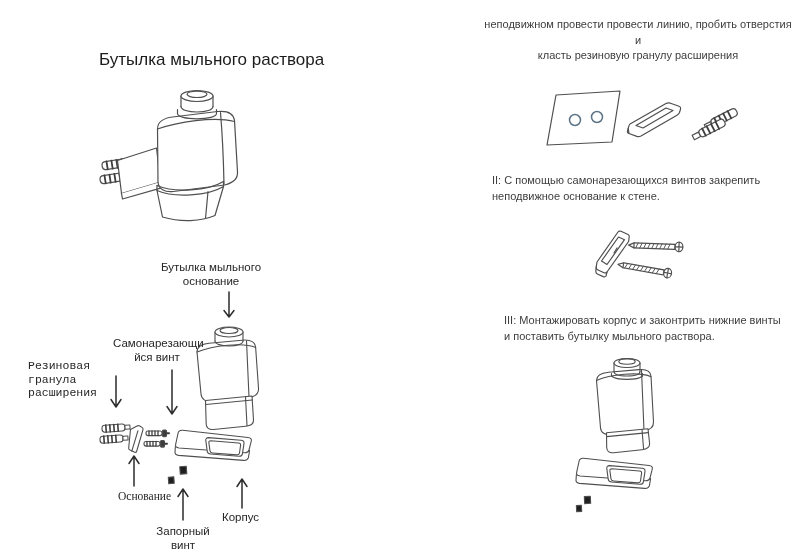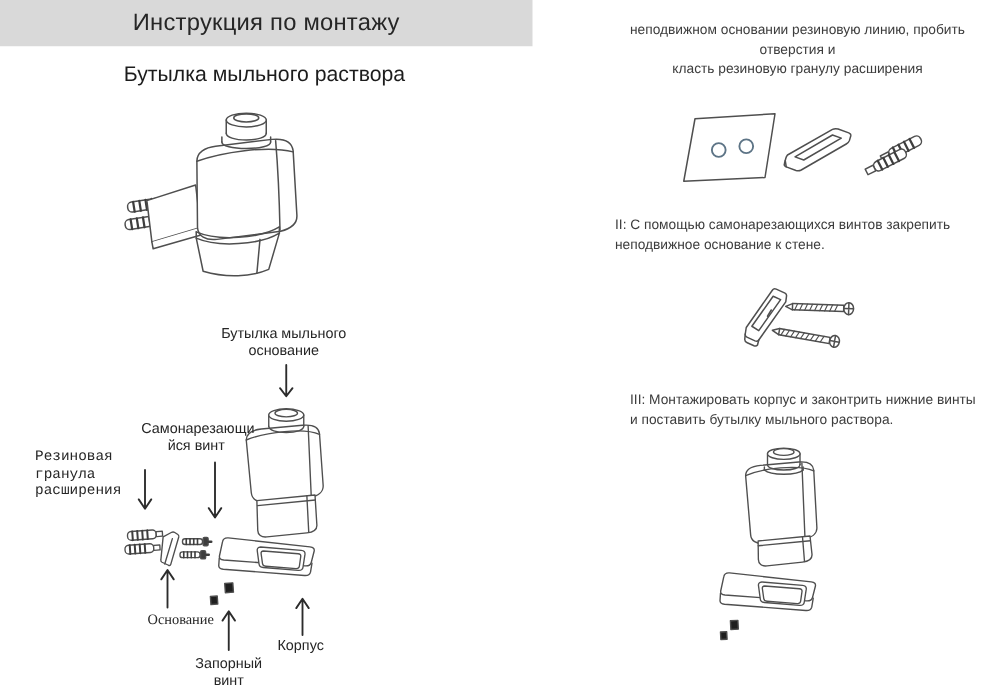--- a/index.html
+++ b/index.html
@@ -9,39 +9,36 @@
   }
   .header-bar {
     position:absolute; left:0; top:0; width:426px; height:37px;
     background:#d9d9d9; display:flex; align-items:center; justify-content:center;
   }
   .header-title { font-size:19px; color:#262626; letter-spacing:.2px; }
   .subtitle { position:absolute; left:99px; top:50px; font-size:17px; color:#1c1c1c; }
   svg.draw { position:absolute; overflow:visible; }
   .lbl { position:absolute; font-size:11.5px; line-height:13.5px; color:#262626; }
   .lbl.center { text-align:center; }
-  .lbl-bottle { left:170px; top:261px; width:114px; }
+  .lbl-bottle { left:154px; top:261px; width:114px; }
   .lbl-screw  { left:113px; top:337px; width:88px; }
   .lbl-anchor { left:28px;  top:359px; width:112px;font-family:Liberation Mono, monospace; }
   .lbl-base   { left:118px; top:490px;font-family:Liberation Serif, serif; }
   .lbl-lock   { left:147px; top:525px; width:72px; }
   .lbl-body   { left:222px; top:511px; }
   .step-text { position:absolute; font-size:11px; line-height:15.5px; color:#3d3d3d; }
   .step-1 { left:480px; top:17px;  width:316px; text-align:center; }
   .step-2 { left:492px; top:173px; width:302px; }
   .step-3 { left:504px; top:313px; width:302px; }
 </style>
 </head>
 <body>
 
 <div class="page">
 
-  <div class="header-bar">
-    <span class="header-title">Инструкция по монтажу</span>
-  </div>
   <div class="subtitle">Бутылка мыльного раствора</div>
 
   <svg class="draw" style="left:62px; top:80px;" width="240" height="165" viewBox="0 0 240 165">
     <g fill="none" stroke="#4f4f4f" stroke-width="1.2" stroke-linejoin="round" stroke-linecap="round">
       <g transform="rotate(-9 54 84)">
         <rect x="40" y="80" width="26" height="8" rx="3.5" fill="#fff"></rect>
         <path d="M45,80 V88 M50,80 V88 M55,80 V88 M60,80 V88" stroke="#3e3e3e" stroke-width="1.8"></path>
         <rect x="66" y="81.5" width="6" height="5" fill="#fff"></rect>
       </g>
       <g transform="rotate(-9 52 98)">
@@ -158,21 +155,21 @@
     <div>расширения</div>
   </div>
   <div class="lbl lbl-base">Основание</div>
   <div class="lbl center lbl-lock">
     <div>Запорный</div>
     <div>винт</div>
   </div>
   <div class="lbl lbl-body">Корпус</div>
 
   <div class="step-text step-1">
-    <div>неподвижном основании резиновую линию, пробить отверстия и</div>
+    <div>неподвижном провести провести линию, пробить отверстия и</div>
     <div>класть резиновую гранулу расширения</div>
   </div>
   <svg class="draw" style="left:540px; top:78px;" width="250" height="92" viewBox="0 0 250 92">
     <g fill="none" stroke="#4f4f4f" stroke-width="1.2" stroke-linejoin="round" stroke-linecap="round">
       <g>
         <path d="M16,17 L80,13 L72,64 L7,67 Z" fill="#fff"></path>
         <circle cx="35" cy="42" r="5.5" stroke="#5d7486" stroke-width="1.5"></circle>
         <circle cx="57" cy="39" r="5.5" stroke="#5d7486" stroke-width="1.5"></circle>
       </g>
       <g>

